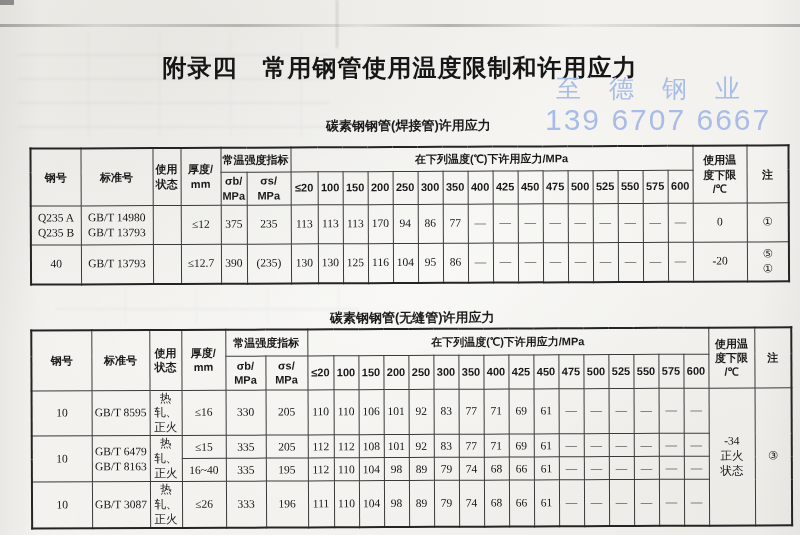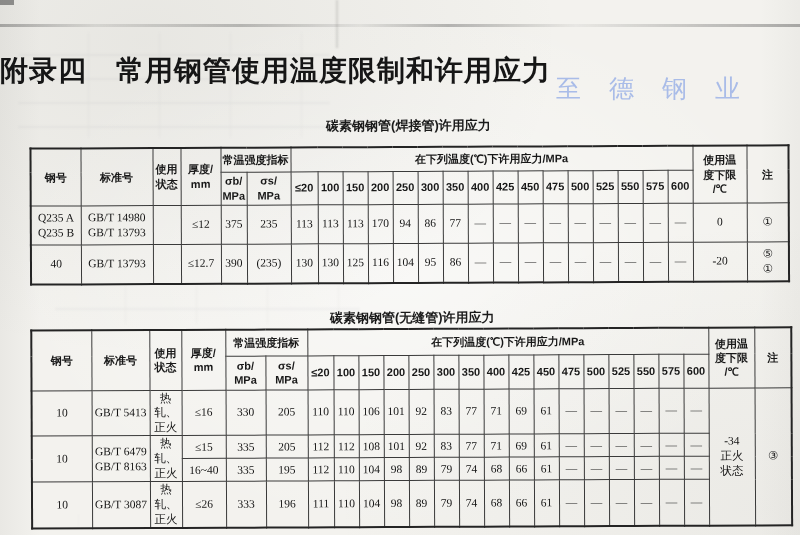--- a/index.html
+++ b/index.html
@@ -26,22 +26,22 @@
     background:rgba(80,80,80,0.18); filter:blur(1px); }
   .ghost { position:absolute; opacity:0.10; filter:blur(1.2px); pointer-events:none;
     background:
       repeating-linear-gradient(180deg, transparent 0 22px, rgba(90,95,110,0.55) 22px 24px),
       repeating-linear-gradient(90deg, transparent 0 70px, rgba(90,95,110,0.45) 70px 71px); }
   .ghost-1 { left:18px; top:32px; width:312px; height:106px; }
   .ghost-2 { left:55px; top:286px; width:305px; height:38px; }
   .ghost-3 { left:8px; top:514px; width:120px; height:12px; opacity:0.06; }
 
   .page-title {
-    position:absolute; top:52px; left:0; width:100%; 
-    font-size:28px; font-weight:bold; letter-spacing:1px; color:#161616;
+    position:absolute; top:52px; left:0; width:100%; text-align:center;
+    font-size:24px; font-weight:bold; letter-spacing:1px; color:#161616;
   }
   .watermark { line-height:1; }
   .wm-line1 { position:absolute; top:76px; left:556px; font-size:25px; letter-spacing:28px;
     white-space:nowrap;text-align:center; }
   .wm-line2 { position:absolute; top:105px; left:545px; font-size:30px; letter-spacing:2px;
     white-space:nowrap; }
 
   .tables-wrap { position:absolute; inset:0; transform:rotate(-0.25deg); transform-origin:50% 50%; }
   .table-caption { position:absolute; text-align:center; font-weight:bold; font-size:13px; color:#1a1a1a; }
   .caption-1 { top:117px; left:30px; width:758px; }
@@ -72,20 +72,21 @@
   <div class="corner-mark"></div>
   <div class="top-streak"></div>
   <div class="crease"></div>
   <div class="ghost ghost-1"></div>
   <div class="ghost ghost-2"></div>
   <div class="ghost ghost-3"></div>
 
   <div class="page-title">附录四　常用钢管使用温度限制和许用应力</div>
 
   <div class="watermark wm-line1" style="color: rgb(169, 188, 232);">至德钢业</div>
+  <div class="watermark wm-line2" style="color: rgb(169, 188, 232);">139 6707 6667</div>
 
   <div class="tables-wrap">
     <div class="table-caption caption-1">碳素钢钢管(焊接管)许用应力</div>
     <table class="data-table table-1" data-table="0">
         <colgroup>
           <col style="width: 50px;">
           <col style="width: 72px;">
           <col style="width: 28px;">
           <col style="width: 40px;">
           <col style="width: 26px;">
@@ -268,21 +269,21 @@
             <th>500</th>
             <th>525</th>
             <th>550</th>
             <th>575</th>
             <th>600</th>
           </tr>
         </thead>
         <tbody>
           <tr style="height: 38px;">
             <td>10</td>
-            <td>GB/T 5413</td>
+            <td>GB/T 8595</td>
             <td>热轧、
 正火</td>
             <td>≤16</td>
             <td>330</td>
             <td>205</td>
             <td>110</td>
             <td>110</td>
             <td>106</td>
             <td>101</td>
             <td>92</td>

